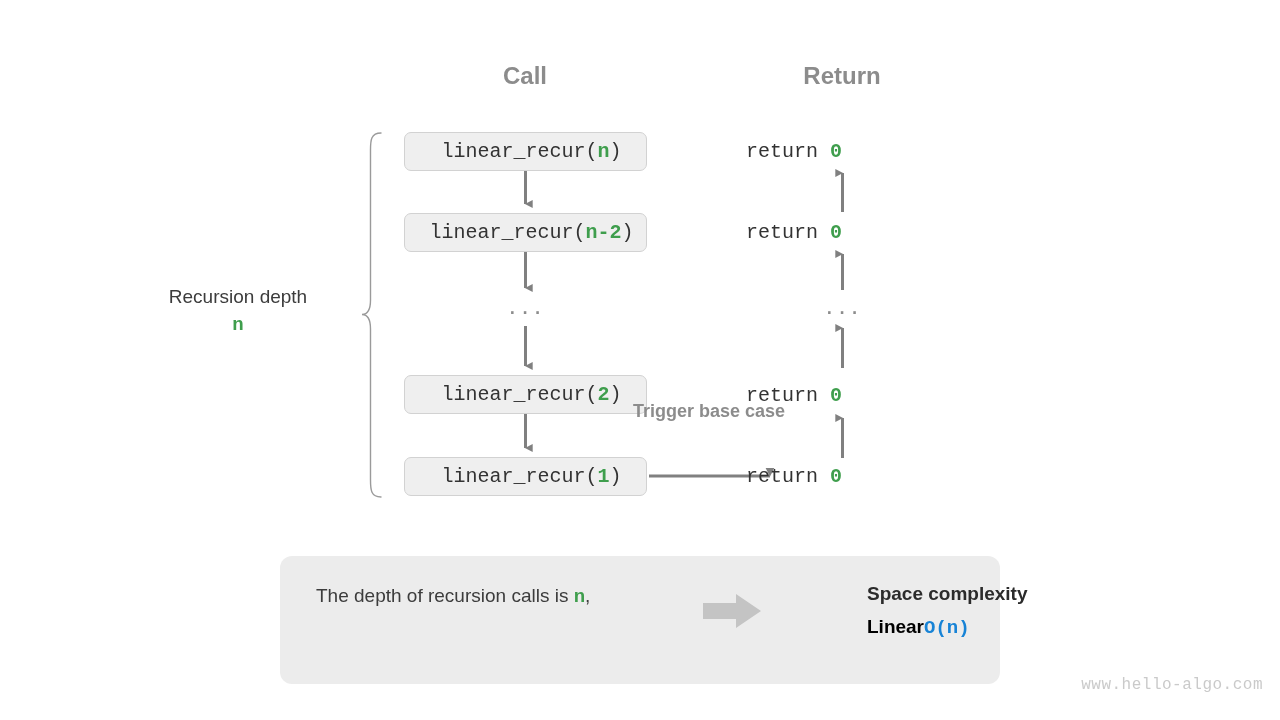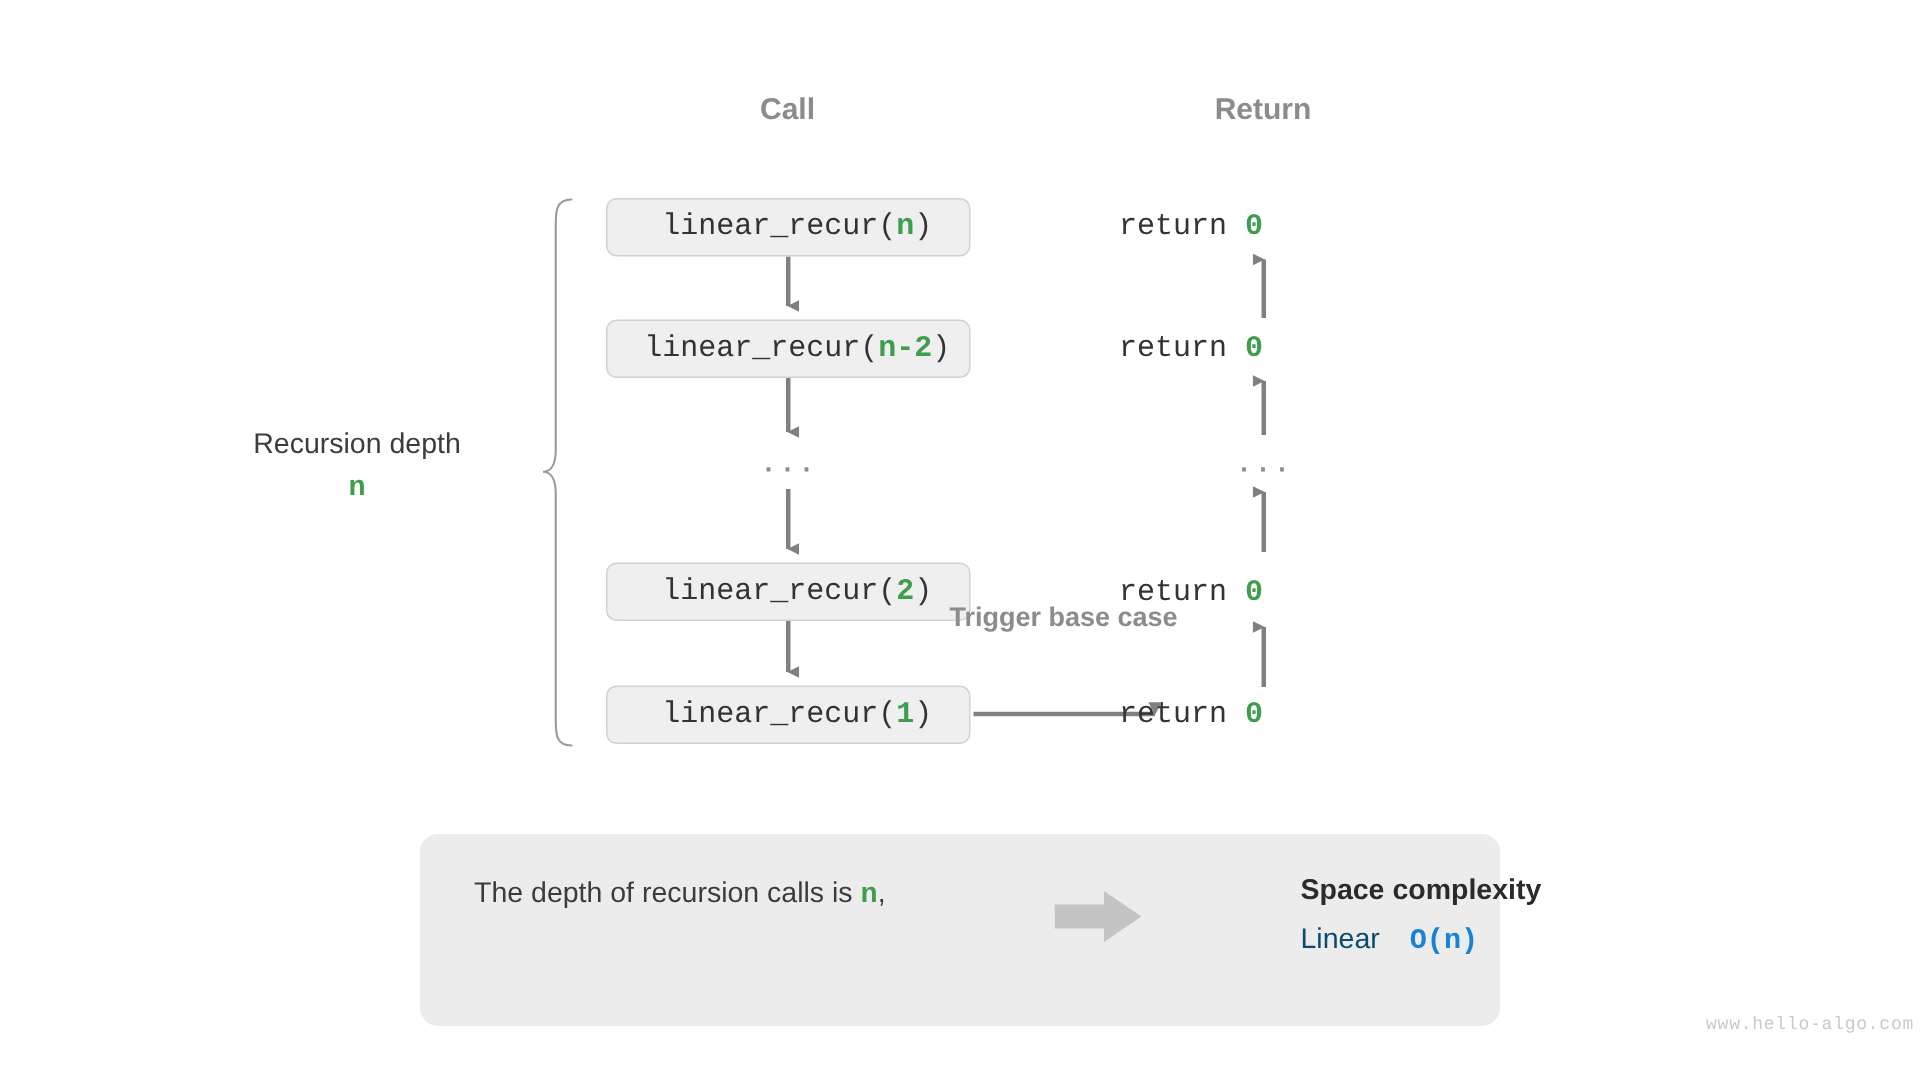--- a/index.html
+++ b/index.html
@@ -20,21 +20,21 @@
     position: absolute;
     left: 0; top: 0;
     width: 1280px;
     height: 720px;
   }
 
   
   .col-header {
     position: absolute;
     font-family: "Liberation Sans", sans-serif;
-    font-size: 20px;
+    font-size: 24px;
     font-weight: bold;
     color: #8c8c8c;
     white-space: nowrap;
     transform: translateX(-50%);
   }
   #hdr-call   { left: 525px; top: 62px; }
   #hdr-return { left: 842px; top: 62px; }
 
   
   .depth-label {
@@ -193,38 +193,38 @@
     line-height: 32px;
   }
   #summary-result .sr-value {
     display: block;
     line-height: 34px;
     white-space: nowrap;
   }
   #summary-result .sr-word {
     font-family: "Liberation Sans", sans-serif;
     font-size: 19px;
-    font-weight: normal;
-    color: #0c4a6e;
+    font-weight: bold;
+    color: #000000;
   }
   #summary-result .sr-big-o {
     font-family: "Liberation Mono", "DejaVu Sans Mono", monospace;
     font-size: 19px;
     font-weight: bold;
     color: #1783d6;
-    margin-left: 20px;
+    margin-left: 0;
   }
 
   
   #watermark {
     position: absolute;
-    right: 4px;
+    right: 17px;
     top: 676px;
     font-family: "Liberation Mono", "DejaVu Sans Mono", monospace;
-    font-size: 12px;
+    font-size: 16px;
     color: #cacaca;
     letter-spacing: 0.5px;
     white-space: nowrap;
   }
 </style>
 </head>
 <body>
 
 <div class="stage">
 

